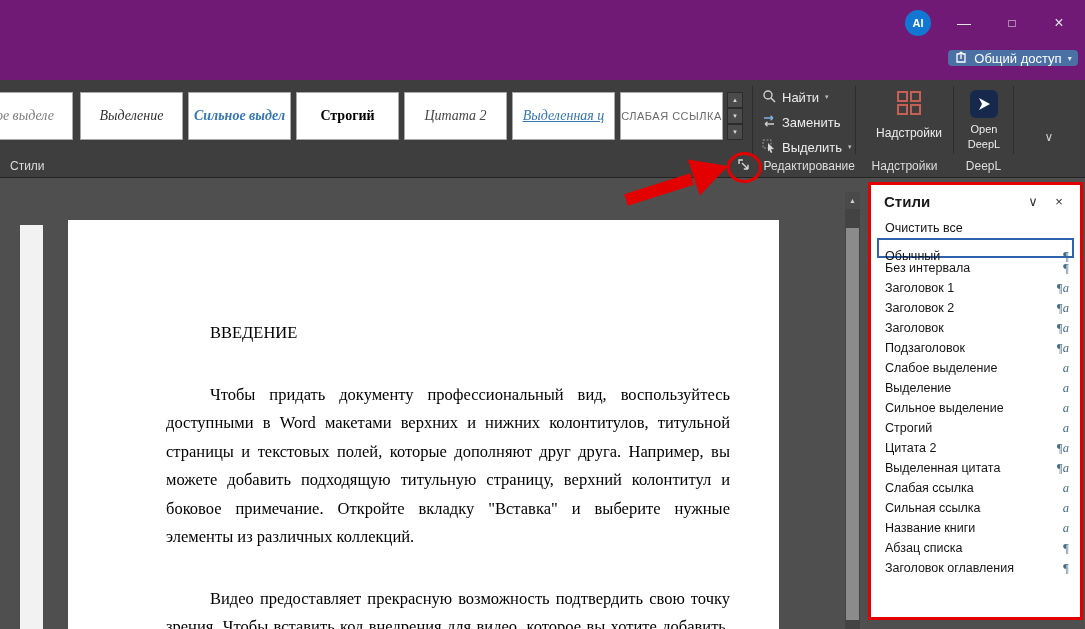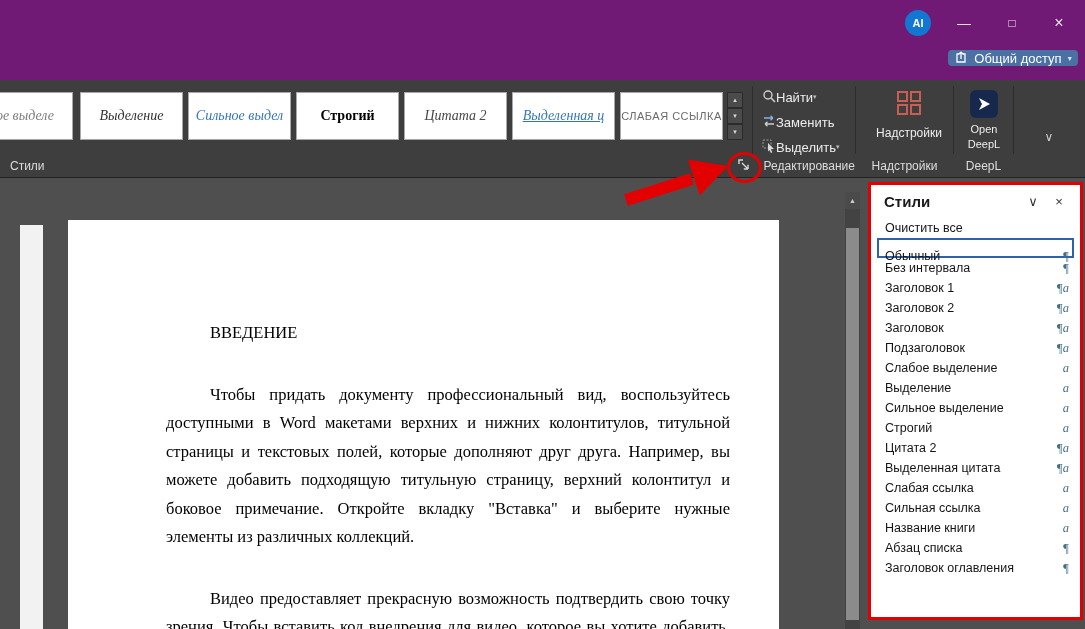--- a/index.html
+++ b/index.html
@@ -19,36 +19,36 @@
                border-radius:4px; color:#fff; font-size:13px; display:flex; align-items:center;
                justify-content:center; gap:6px; }
   .share-btn .chev { font-size:8px; color:#dbe6f3; }
 
   
   .ribbon { position:absolute; top:80px; left:0; right:0; height:98px; background:#3e3e3e;
             border-bottom:1px solid #232323; }
   .style-box { position:absolute; top:12px; width:103px; height:48px; background:#fff;
                border:1px solid #a8a8a8; display:flex; align-items:center; justify-content:center;
                overflow:hidden; white-space:nowrap; font-family:"Liberation Serif", serif; font-size:14px; }
-  .sb0{left:-30px;} .sb1{left:80px;} .sb2{left:188px;} .sb3{left:296px;} .sb4{left:404px;}
+  .sb0{left:-30px;} .sb1{left:80px;} .sb2{left:188px;font-weight:bold;} .sb3{left:296px;} .sb4{left:404px;}
   .sb5{left:512px;} .sb6{left:620px;}
   .g-subtle { font-style:italic; color:#7d7d7d; }
   .g-emph { font-style:italic; color:#303030; }
   .g-int-emph { font-style:italic; color:#3576b5; }
   .g-strong { font-weight:bold; color:#000; }
   .g-quote { font-style:italic; color:#474747; }
   .g-int-quote { font-style:italic; color:#3576b5; text-decoration:underline; }
   .g-subtle-ref { color:#6b6b6b; font-size:11px; letter-spacing:.5px; font-family:"Liberation Sans",sans-serif; }
   .gal-scroll { position:absolute; left:727px; top:12px; width:16px; }
   .gal-btn { width:16px; height:16px; background:#4b4b4b; border:1px solid #2b2b2b; color:#d8d8d8;
              font-size:7px; display:flex; align-items:center; justify-content:center; }
   .vsep { position:absolute; top:6px; height:68px; width:1px; background:#2d2d2d; }
   .vs1{left:752px;} .vs2{left:855px;} .vs3{left:953px;} .vs4{left:1013px;}
 
-  .edit-btn { position:absolute; left:758px; height:22px; display:flex; align-items:center; gap:0;
+  .edit-btn { position:absolute; left:758px; height:22px; display:flex; align-items:center; gap:6px;
               color:#ededed; font-size:13px; padding:0 4px; }
   .eb-find{top:6px;} .eb-replace{top:31px;} .eb-select{top:56px;}
   .edit-btn .chev { font-size:7px; color:#bdbdbd; }
 
   .addins-btn { position:absolute; left:866px; top:6px; width:86px; height:68px; display:flex;
                 flex-direction:column; align-items:center; justify-content:flex-start; gap:7px;
                 color:#ededed; font-size:12px; padding-top:4px; }
   .deepl-btn { position:absolute; left:956px; top:6px; width:56px; height:68px; display:flex;
                flex-direction:column; align-items:center; gap:2px; color:#ededed; font-size:11px;
                padding-top:4px; line-height:13px; }

